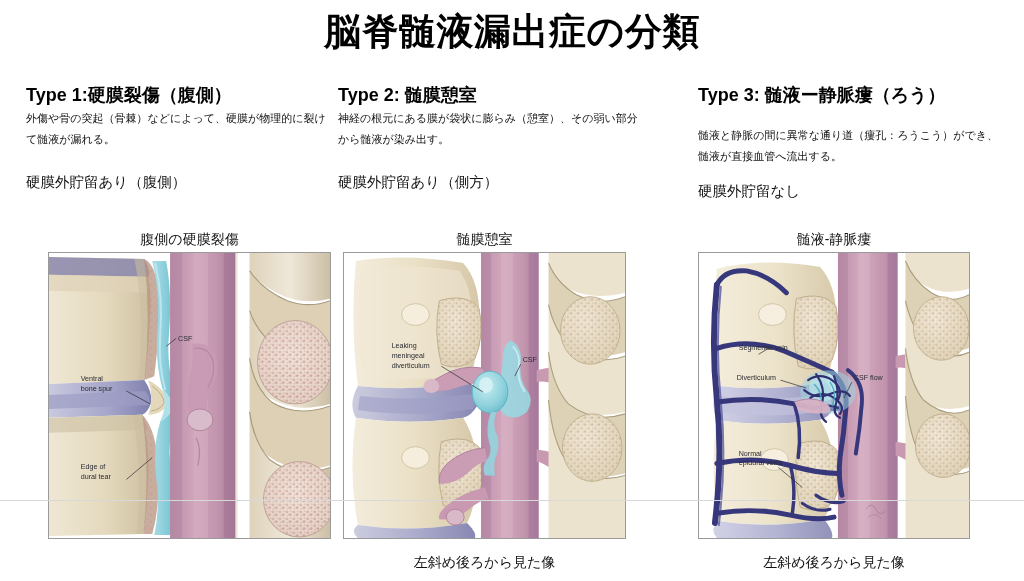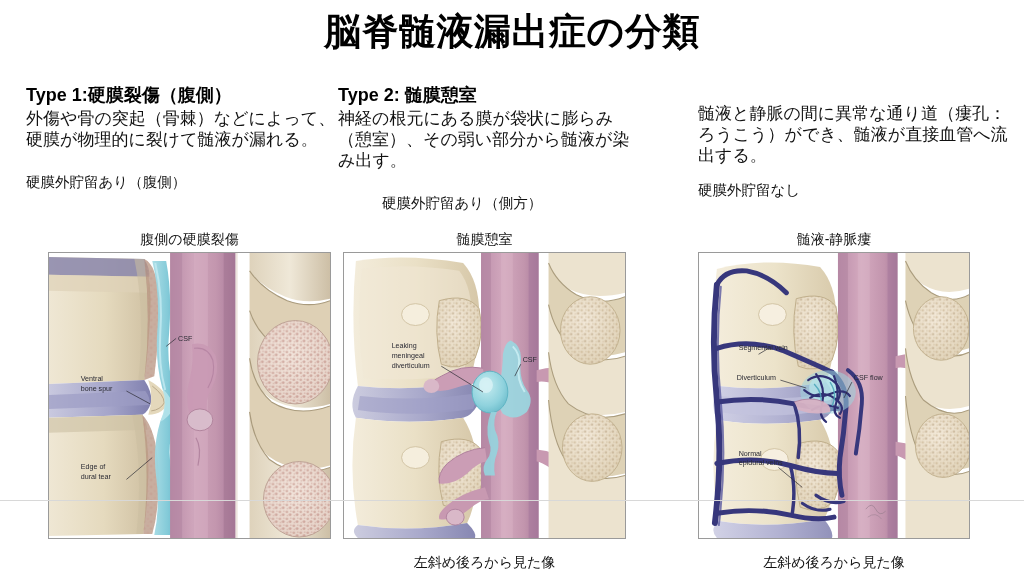--- a/index.html
+++ b/index.html
@@ -56,33 +56,33 @@
 
   .col-heading {
     font-size: 18px;
     font-weight: bold;
     line-height: 22px;
     margin: 0 0 2px 0;
     color: #000000;
     white-space: nowrap;
   }
   .col-desc {
-    font-size: 17px;
+    font-size: 11px;
     line-height: 21px;
     margin: 0;
     color: #111111;
   }
   .col-note {
     font-size: 14.5px;
     line-height: 21px;
     margin: 0;
     color: #111111;
   }
   .col-1 .col-note { margin-top: 22px; }
-  .col-2 .col-note { margin-top: 22px; margin-left: 44px; }
+  .col-2 .col-note { margin-top: 22px; }
   .col-3 .col-note { margin-top: 14px; }
   .col-3 .col-desc { margin-top: 19px; }
 
   
   .fig-caption-top {
     position: absolute;
     font-size: 14px;
     line-height: 18px;
     text-align: center;
     color: #111111;
@@ -150,20 +150,21 @@
       <p class="col-note">硬膜外貯留あり（腹側）</p>
     </div>
 
     <div class="col col-2">
       <p class="col-heading">Type 2: 髄膜憩室</p>
       <p class="col-desc">神経の根元にある膜が袋状に膨らみ（憩室）、その弱い部分から髄液が染み出す。</p>
       <p class="col-note">硬膜外貯留あり（側方）</p>
     </div>
 
     <div class="col col-3">
+      <p class="col-heading">Type 3: 髄液ー静脈瘻（ろう）</p>
       <p class="col-desc">髄液と静脈の間に異常な通り道（瘻孔：ろうこう）ができ、髄液が直接血管へ流出する。</p>
       <p class="col-note">硬膜外貯留なし</p>
     </div>
   </div>
 
   <div class="fig-caption-top" style="left:343px; top:230px; width:283px;">髄膜憩室</div>
   <div class="fig-caption-top" style="left:48px; top:230px; width:283px;">腹側の硬膜裂傷</div>
   <div class="fig-caption-top" style="left:698px; top:230px; width:272px;">髄液-静脈瘻</div>
 
   <div class="figure fig-1">

